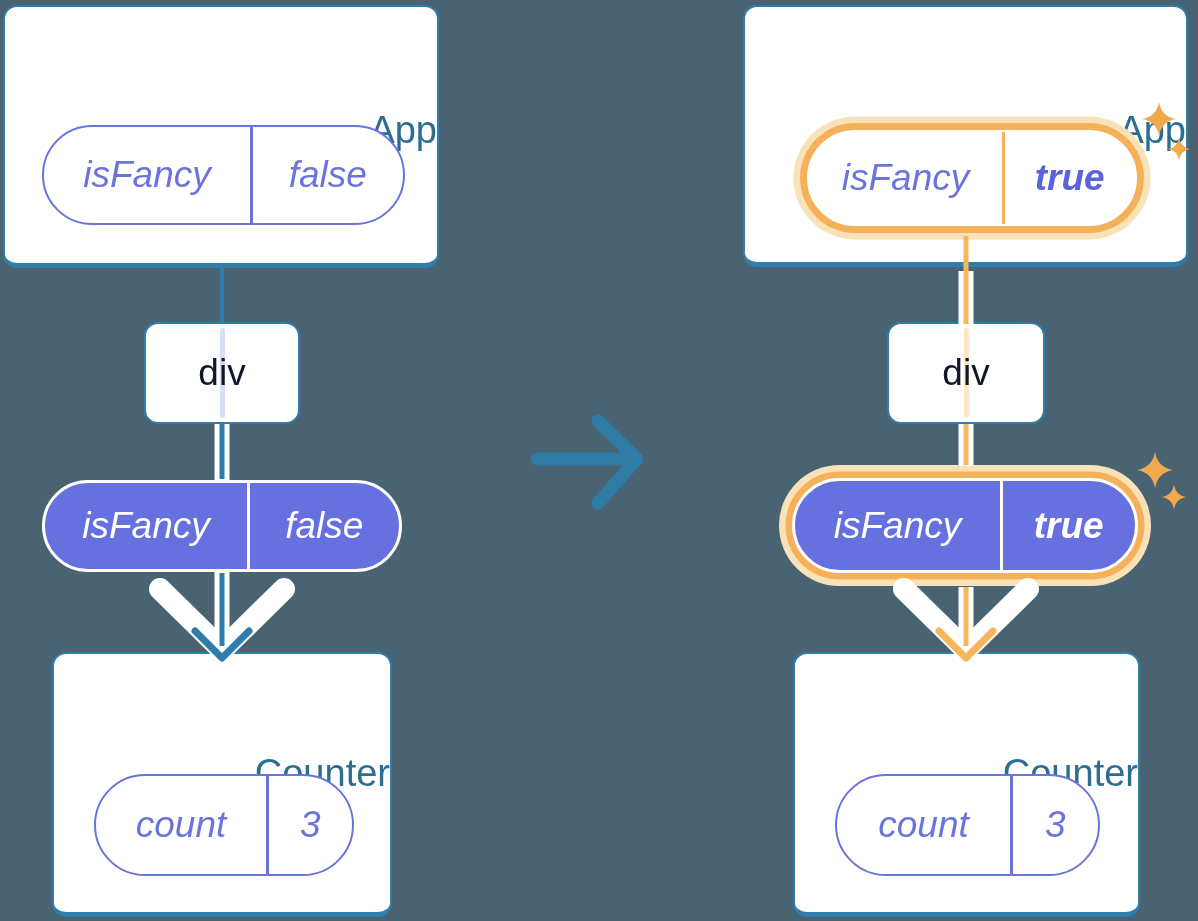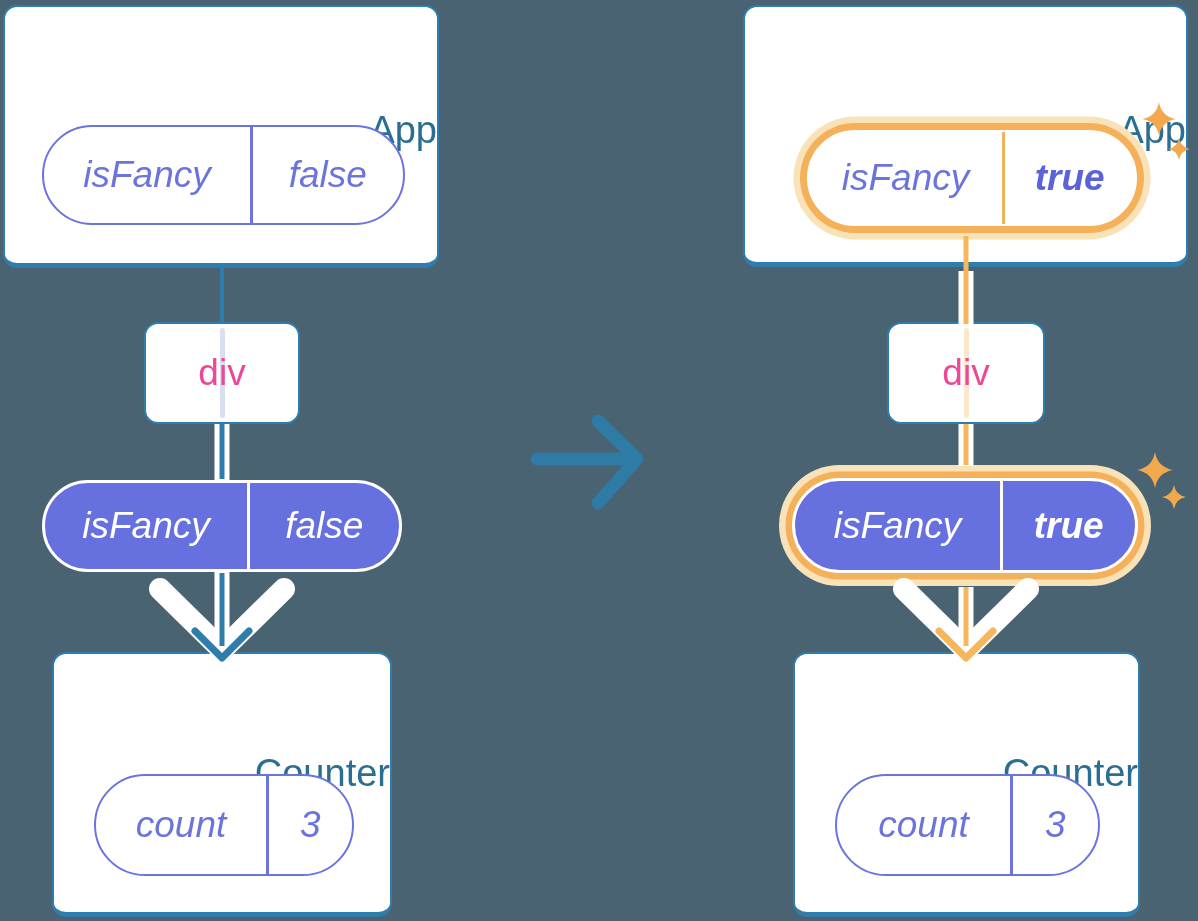--- a/index.html
+++ b/index.html
@@ -74,21 +74,21 @@
   .pill.outline.highlight .cell.right{color:#5B63DB;}
 
   
   .div-node{
     position:absolute;
     background:#fff;
     border:2.5px solid #2E7DAD;
     border-radius:14px;
     box-sizing:border-box;
     display:flex;align-items:center;justify-content:center;
-    font-size:37px;color:#ec4899;font-weight:500;
+    font-size:37px;color:#0f172a;font-weight:500;
   }
   .pass-line{
     position:absolute;
     top:4px;bottom:4px;
     left:50%;margin-left:-2.5px;
     width:5px;border-radius:3px;
   }
   .pass-line.blue{background:#D9DFF2;}
   .pass-line.orange{background:#FBE8CA;}
   .div-node .label{position:relative;z-index:1;}

